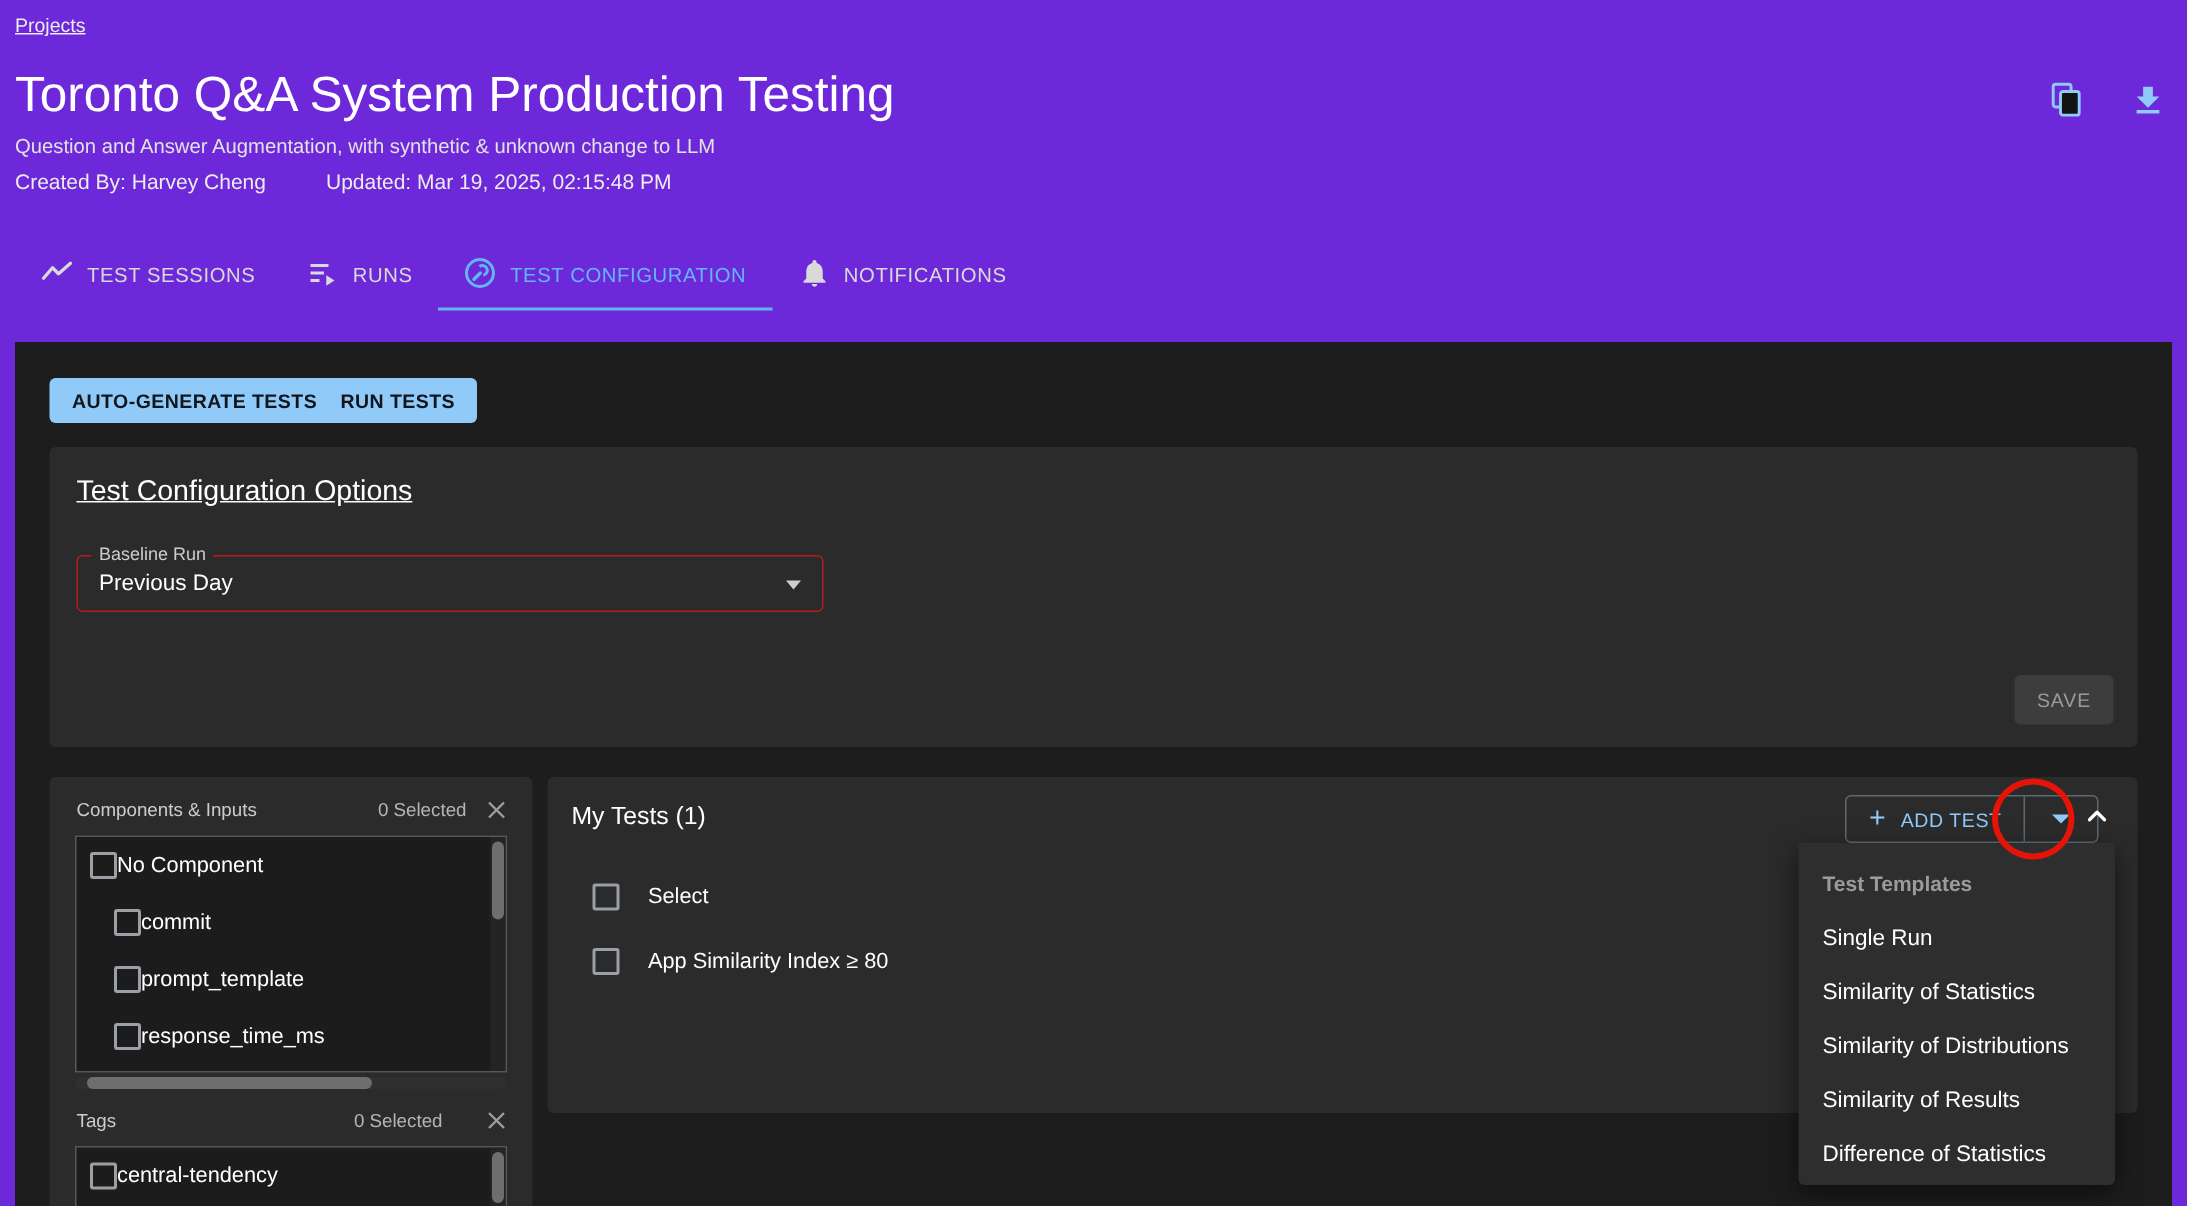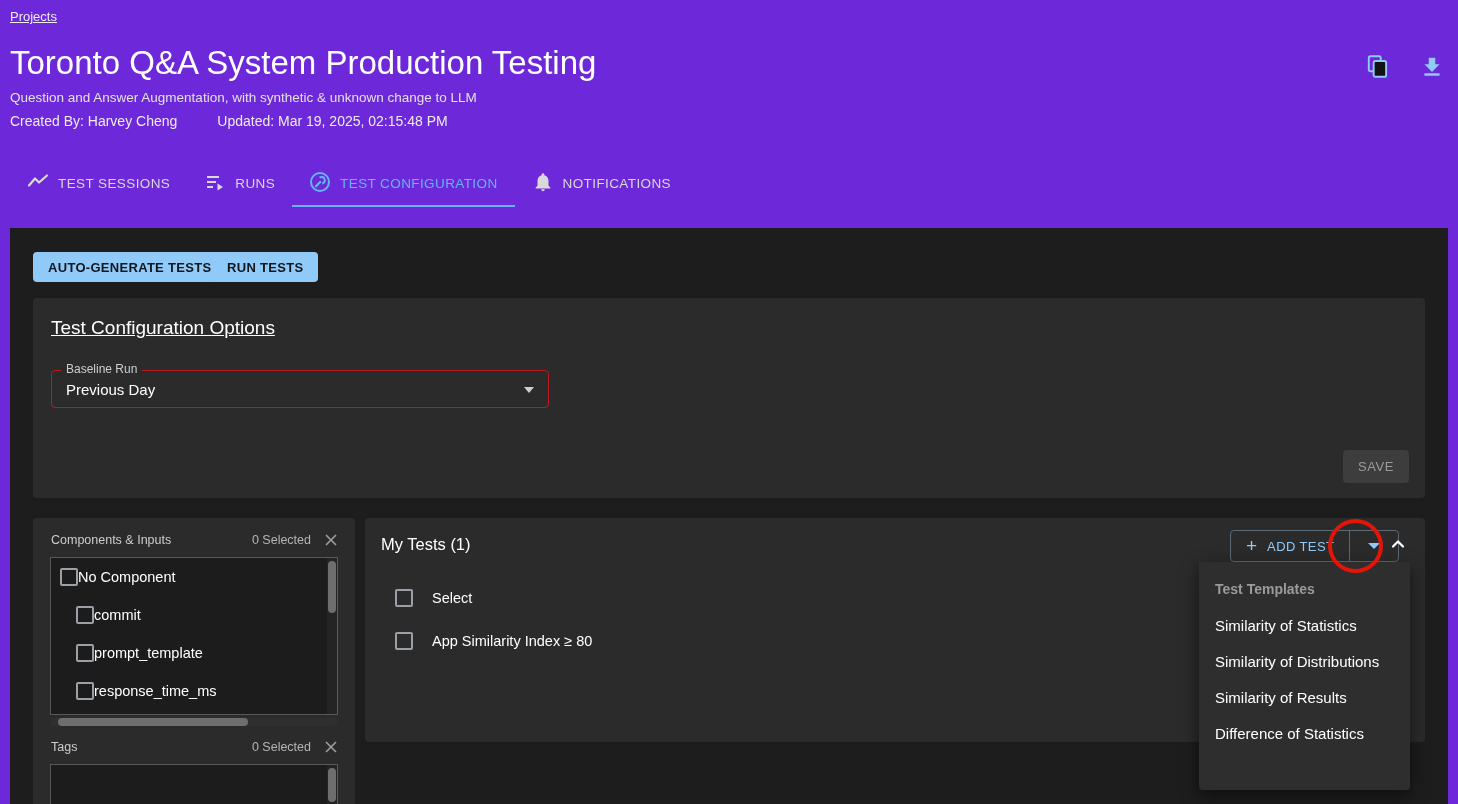--- a/index.html
+++ b/index.html
@@ -226,31 +226,35 @@
           <span class="lbl">response_time_ms</span>
         </div>
         <div class="vtrack">
           <div class="vthumb" style="top:3px; height:52px;"></div>
         </div>
       </div>
       <div class="hscroll">
         <div class="hthumb"></div>
       </div>
 
-      <div class="filter-head" style="padding-top:13px;">
+      <div class="filter-head" style="padding-top:13px;gap:16px;">
         <span class="filter-title">Tags</span>
         <span class="filter-count">0 Selected</span>
         <span class="close-btn">
           <svg width="16" height="16" viewBox="0 0 16 16">
               <path d="M3 3 L13 13 M13 3 L3 13" stroke="#9e9e9e" stroke-width="1.6"></path>
             </svg>
         </span>
       </div>
 
       <div class="listbox tags">
+        <div class="lb-row">
+          <span class="cb"></span>
+          <span class="lbl">central-tendency</span>
+        </div>
         <div class="vtrack">
           <div class="vthumb" style="top:3px; height:34px;"></div>
         </div>
       </div>
     </div>
 
     <div class="tests-panel">
       <div class="tests-title">My Tests (1)</div>
 
       <div class="test-row r0">
@@ -276,20 +280,21 @@
         <svg width="20" height="20" viewBox="0 0 24 24">
           <path d="M6 15 L12 9 L18 15" fill="none" stroke="#ffffff" stroke-width="2.6" stroke-linecap="round" stroke-linejoin="round"></path>
         </svg>
       </div>
 
       <div class="red-circle"></div>
     </div>
 
     <div class="tpl-menu">
       <div class="tpl-header">Test Templates</div>
+      <div class="tpl-item">Single Run</div>
       <div class="tpl-item">Similarity of Statistics</div>
       <div class="tpl-item">Similarity of Distributions</div>
       <div class="tpl-item">Similarity of Results</div>
       <div class="tpl-item">Difference of Statistics</div>
     </div>
 
   </div>
 </div>
 
 </body></html>

